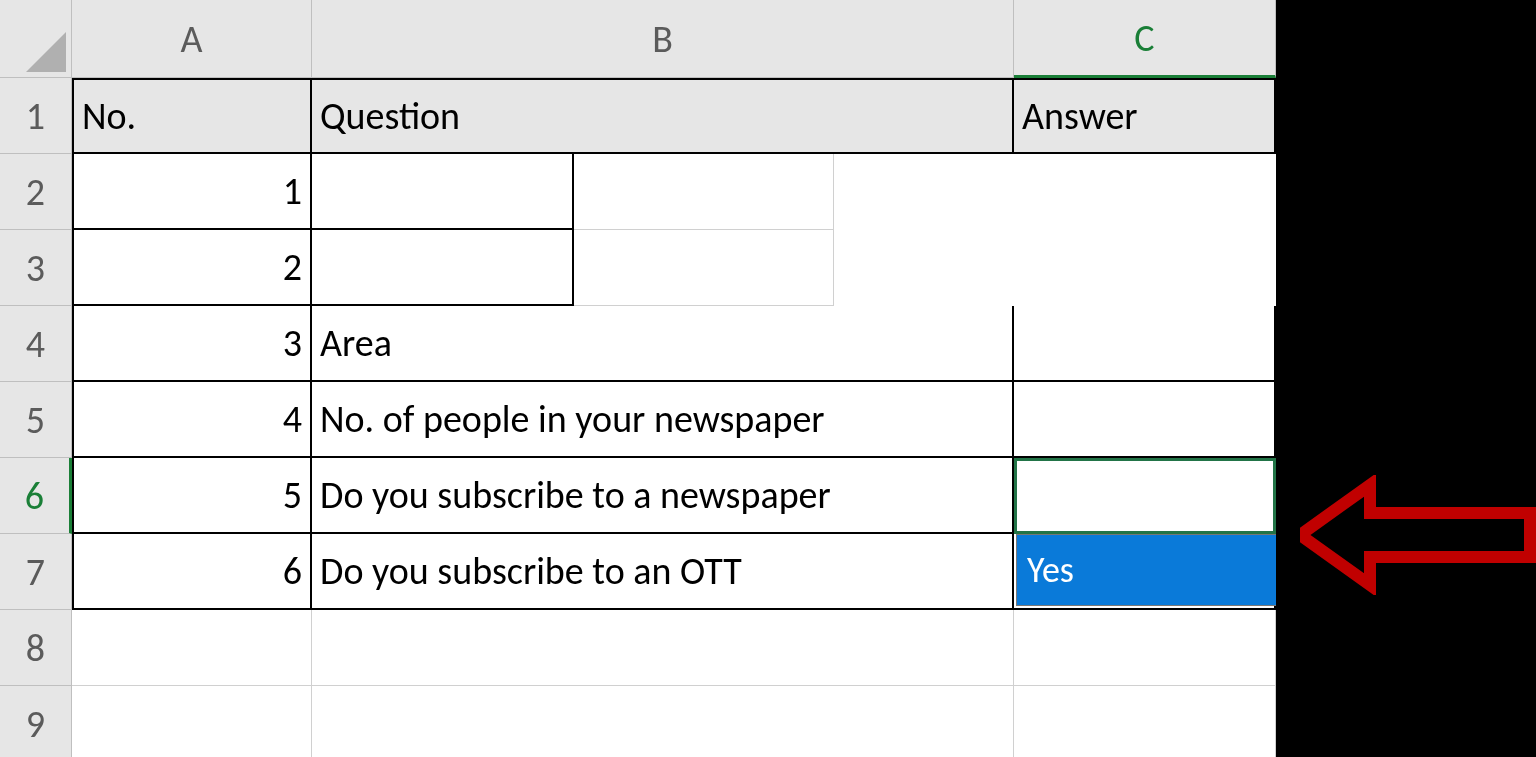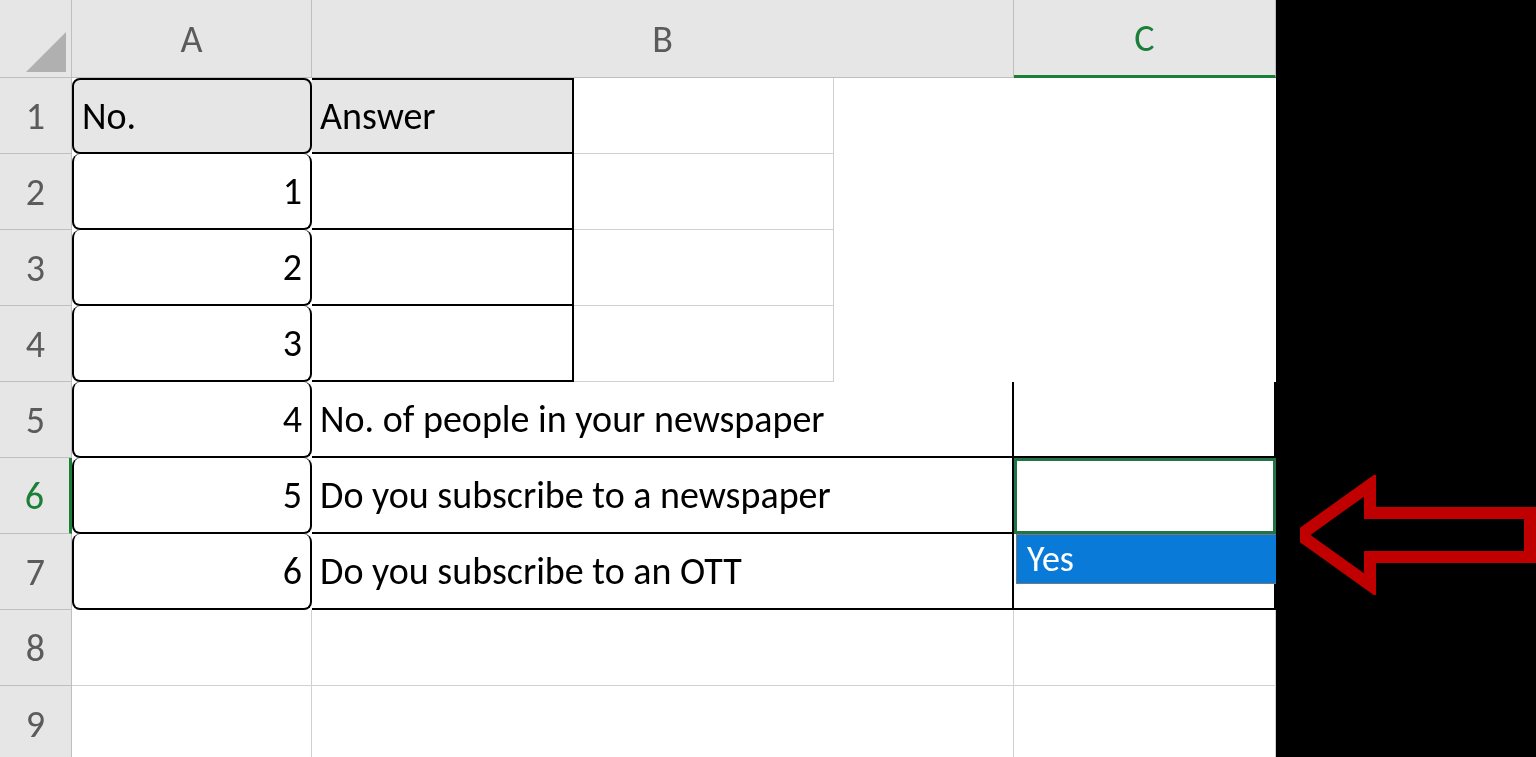--- a/index.html
+++ b/index.html
@@ -118,21 +118,20 @@
     border-right:2px solid var(--data-border) !important;
     border-bottom:2px solid var(--data-border) !important;
   }
   
   .tbl-top{
     border-top:2px solid var(--data-border) !important;
   }
   
   .tbl-left{
     border-left:2px solid var(--data-border) !important;
-    border-radius:8px;
   }
   
   .shade{
     background:#e6e6e6;
   }
 
   
   .sel-cell{
     position:absolute;
     box-sizing:border-box;
@@ -159,21 +158,21 @@
   
   .dd-list{
     position:absolute;
     box-sizing:border-box;
     background:#fff;
     border:1px solid #777;
     font-size:36px;
     z-index:5;
   }
   .dd-item{
-    padding:2px 10px;
+    padding:13px 10px;
     white-space:nowrap;
     cursor:pointer;
   }
   .dd-item.hl{
     background:#0a7ad9;
     color:#fff;
   }
 
   
   .blackbar{
@@ -208,20 +207,21 @@
     <div class="ch-B">B</div>
     <div class="ch-C">C</div>
     <div class="ch-D">D</div>
   </div>
 
   <div class="grid">
 
     <div class="row">
       <div class="rh">1</div>
       <div class="cell cA tbl tbl-top tbl-left shade">No.</div>
+      <div class="cell cB tbl tbl-top shade">Question</div>
       <div class="cell cC tbl tbl-top shade">Answer</div>
       <div class="cell cD"></div>
     </div>
 
     <div class="row">
       <div class="rh">2</div>
       <div class="cell cA tbl tbl-left right">1</div>
       <div class="cell cC tbl"></div>
       <div class="cell cD"></div>
     </div>
@@ -229,20 +229,21 @@
     <div class="row">
       <div class="rh">3</div>
       <div class="cell cA tbl tbl-left right">2</div>
       <div class="cell cC tbl"></div>
       <div class="cell cD"></div>
     </div>
 
     <div class="row">
       <div class="rh">4</div>
       <div class="cell cA tbl tbl-left right">3</div>
+      <div class="cell cB tbl">Area</div>
       <div class="cell cC tbl"></div>
       <div class="cell cD"></div>
     </div>
 
     <div class="row">
       <div class="rh">5</div>
       <div class="cell cA tbl tbl-left right">4</div>
       <div class="cell cB tbl">No. of people in your newspaper</div>
       <div class="cell cC tbl"></div>
       <div class="cell cD"></div>

